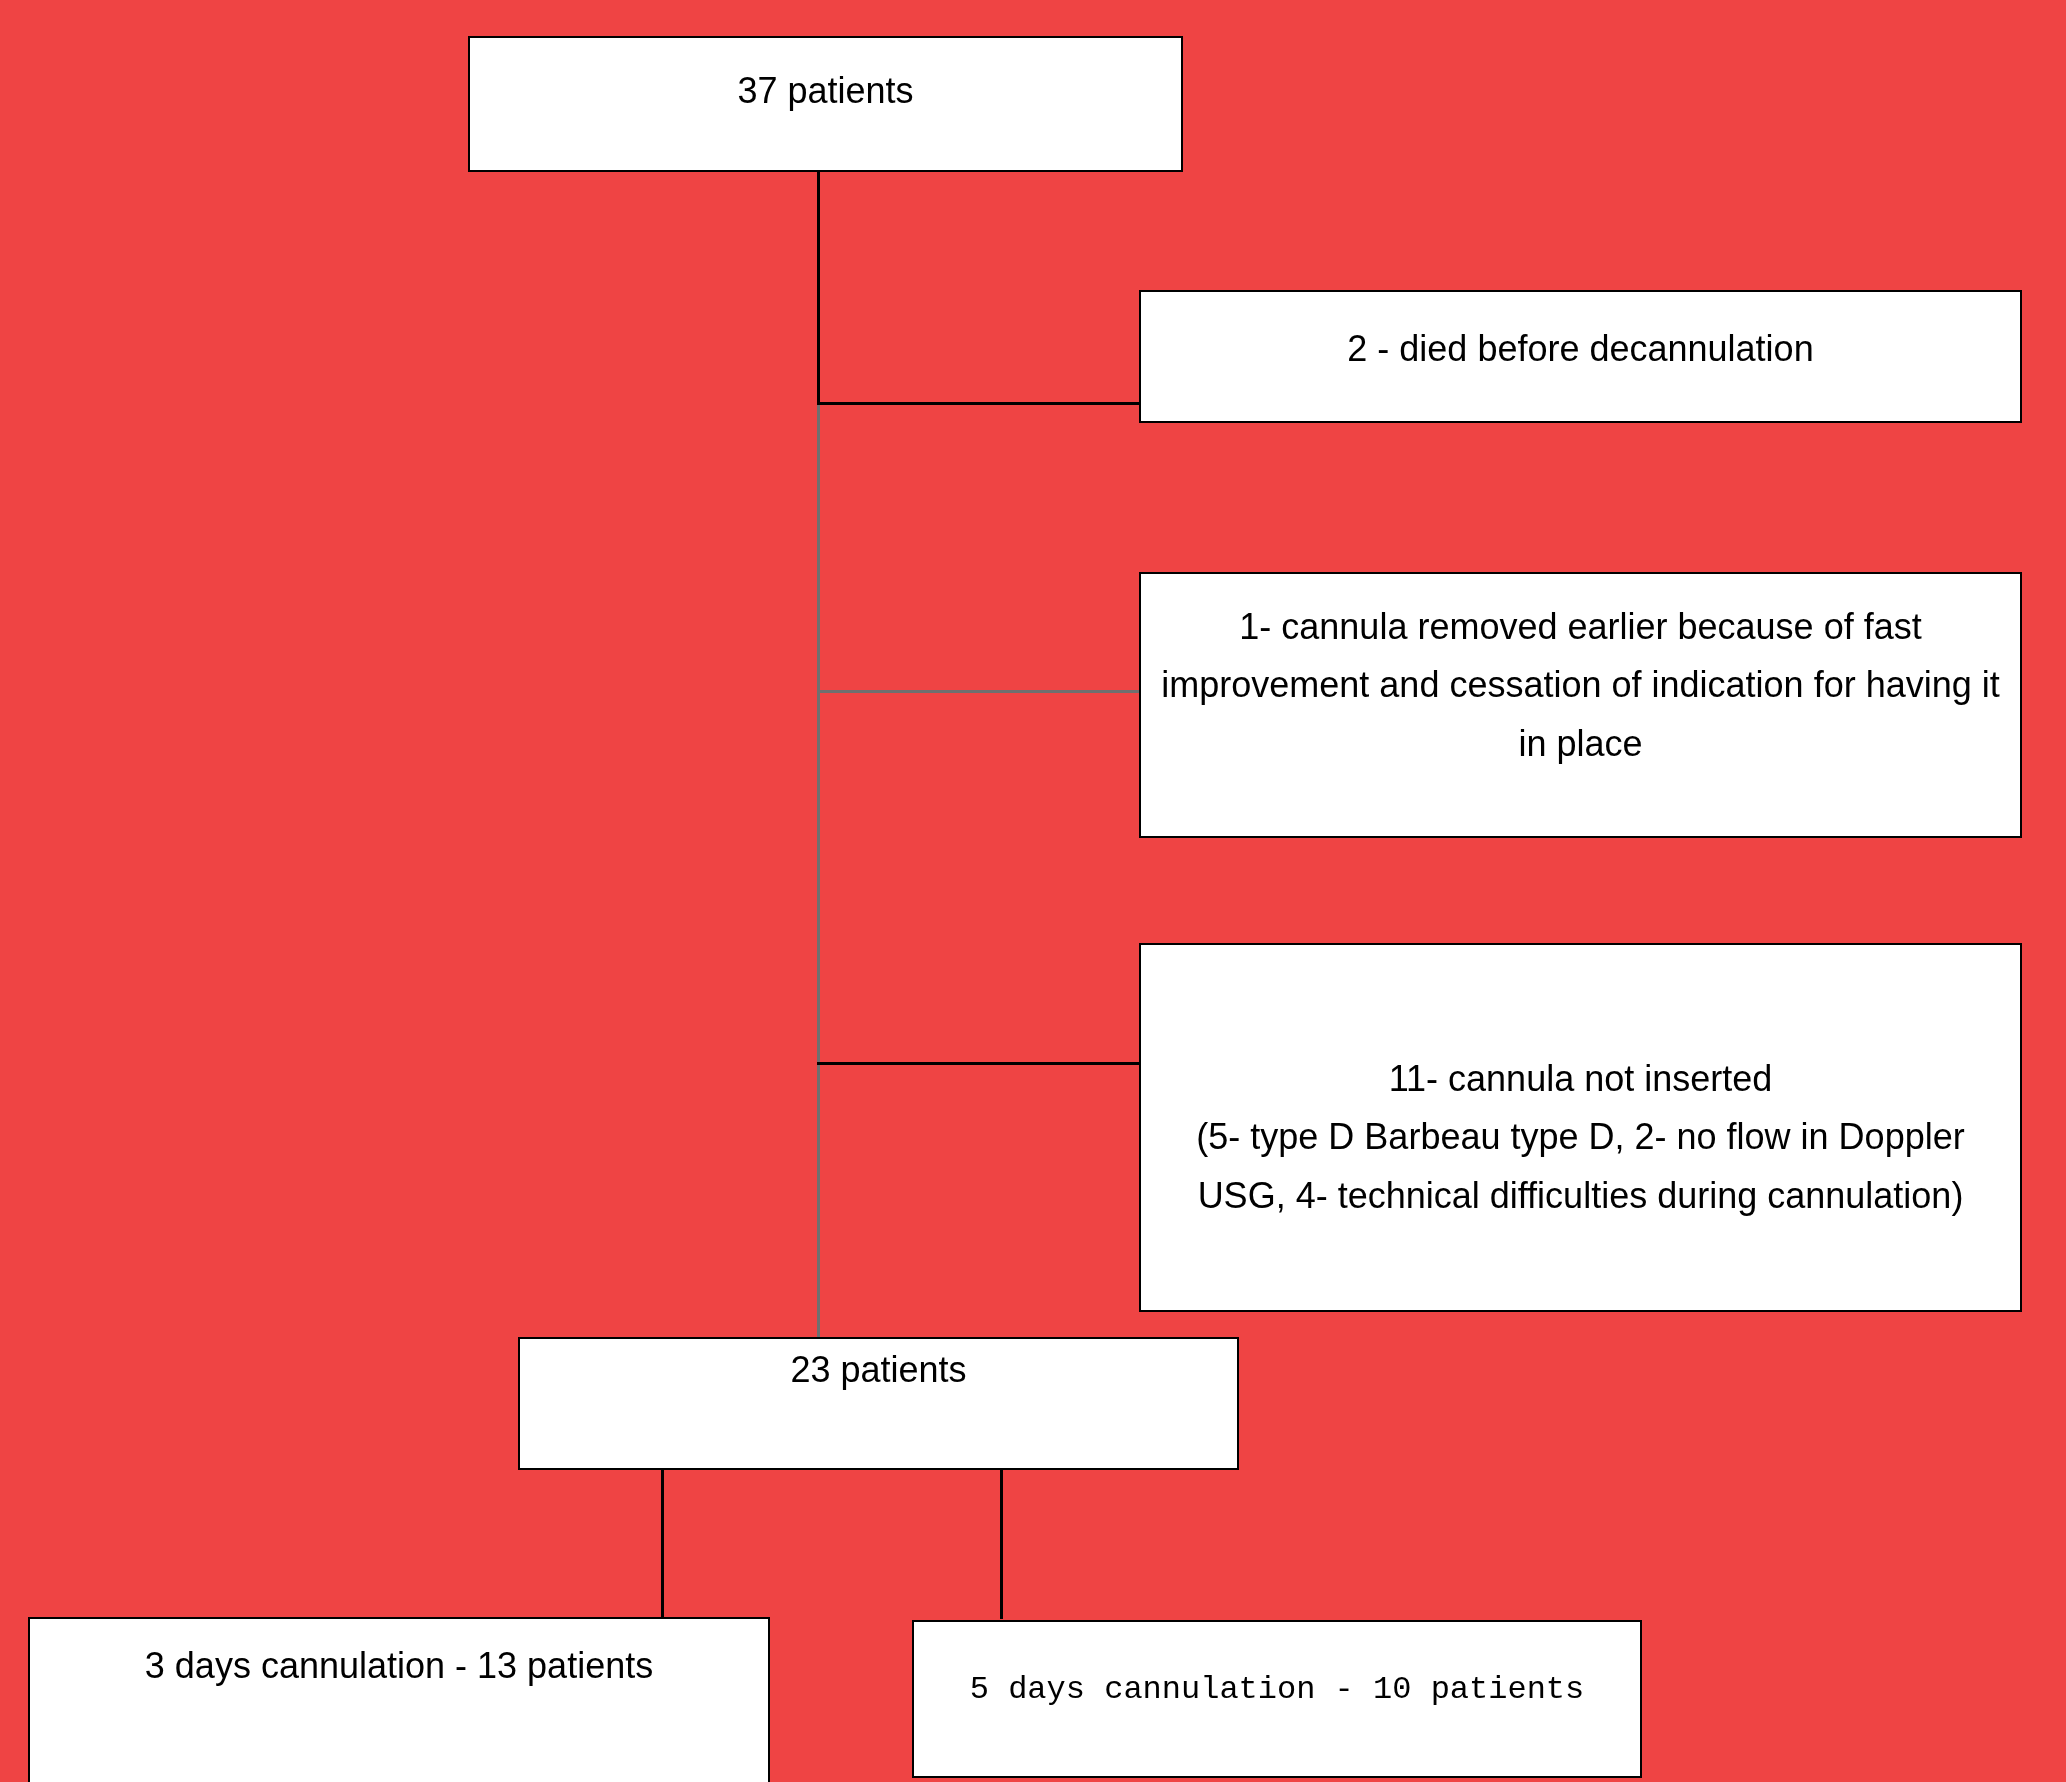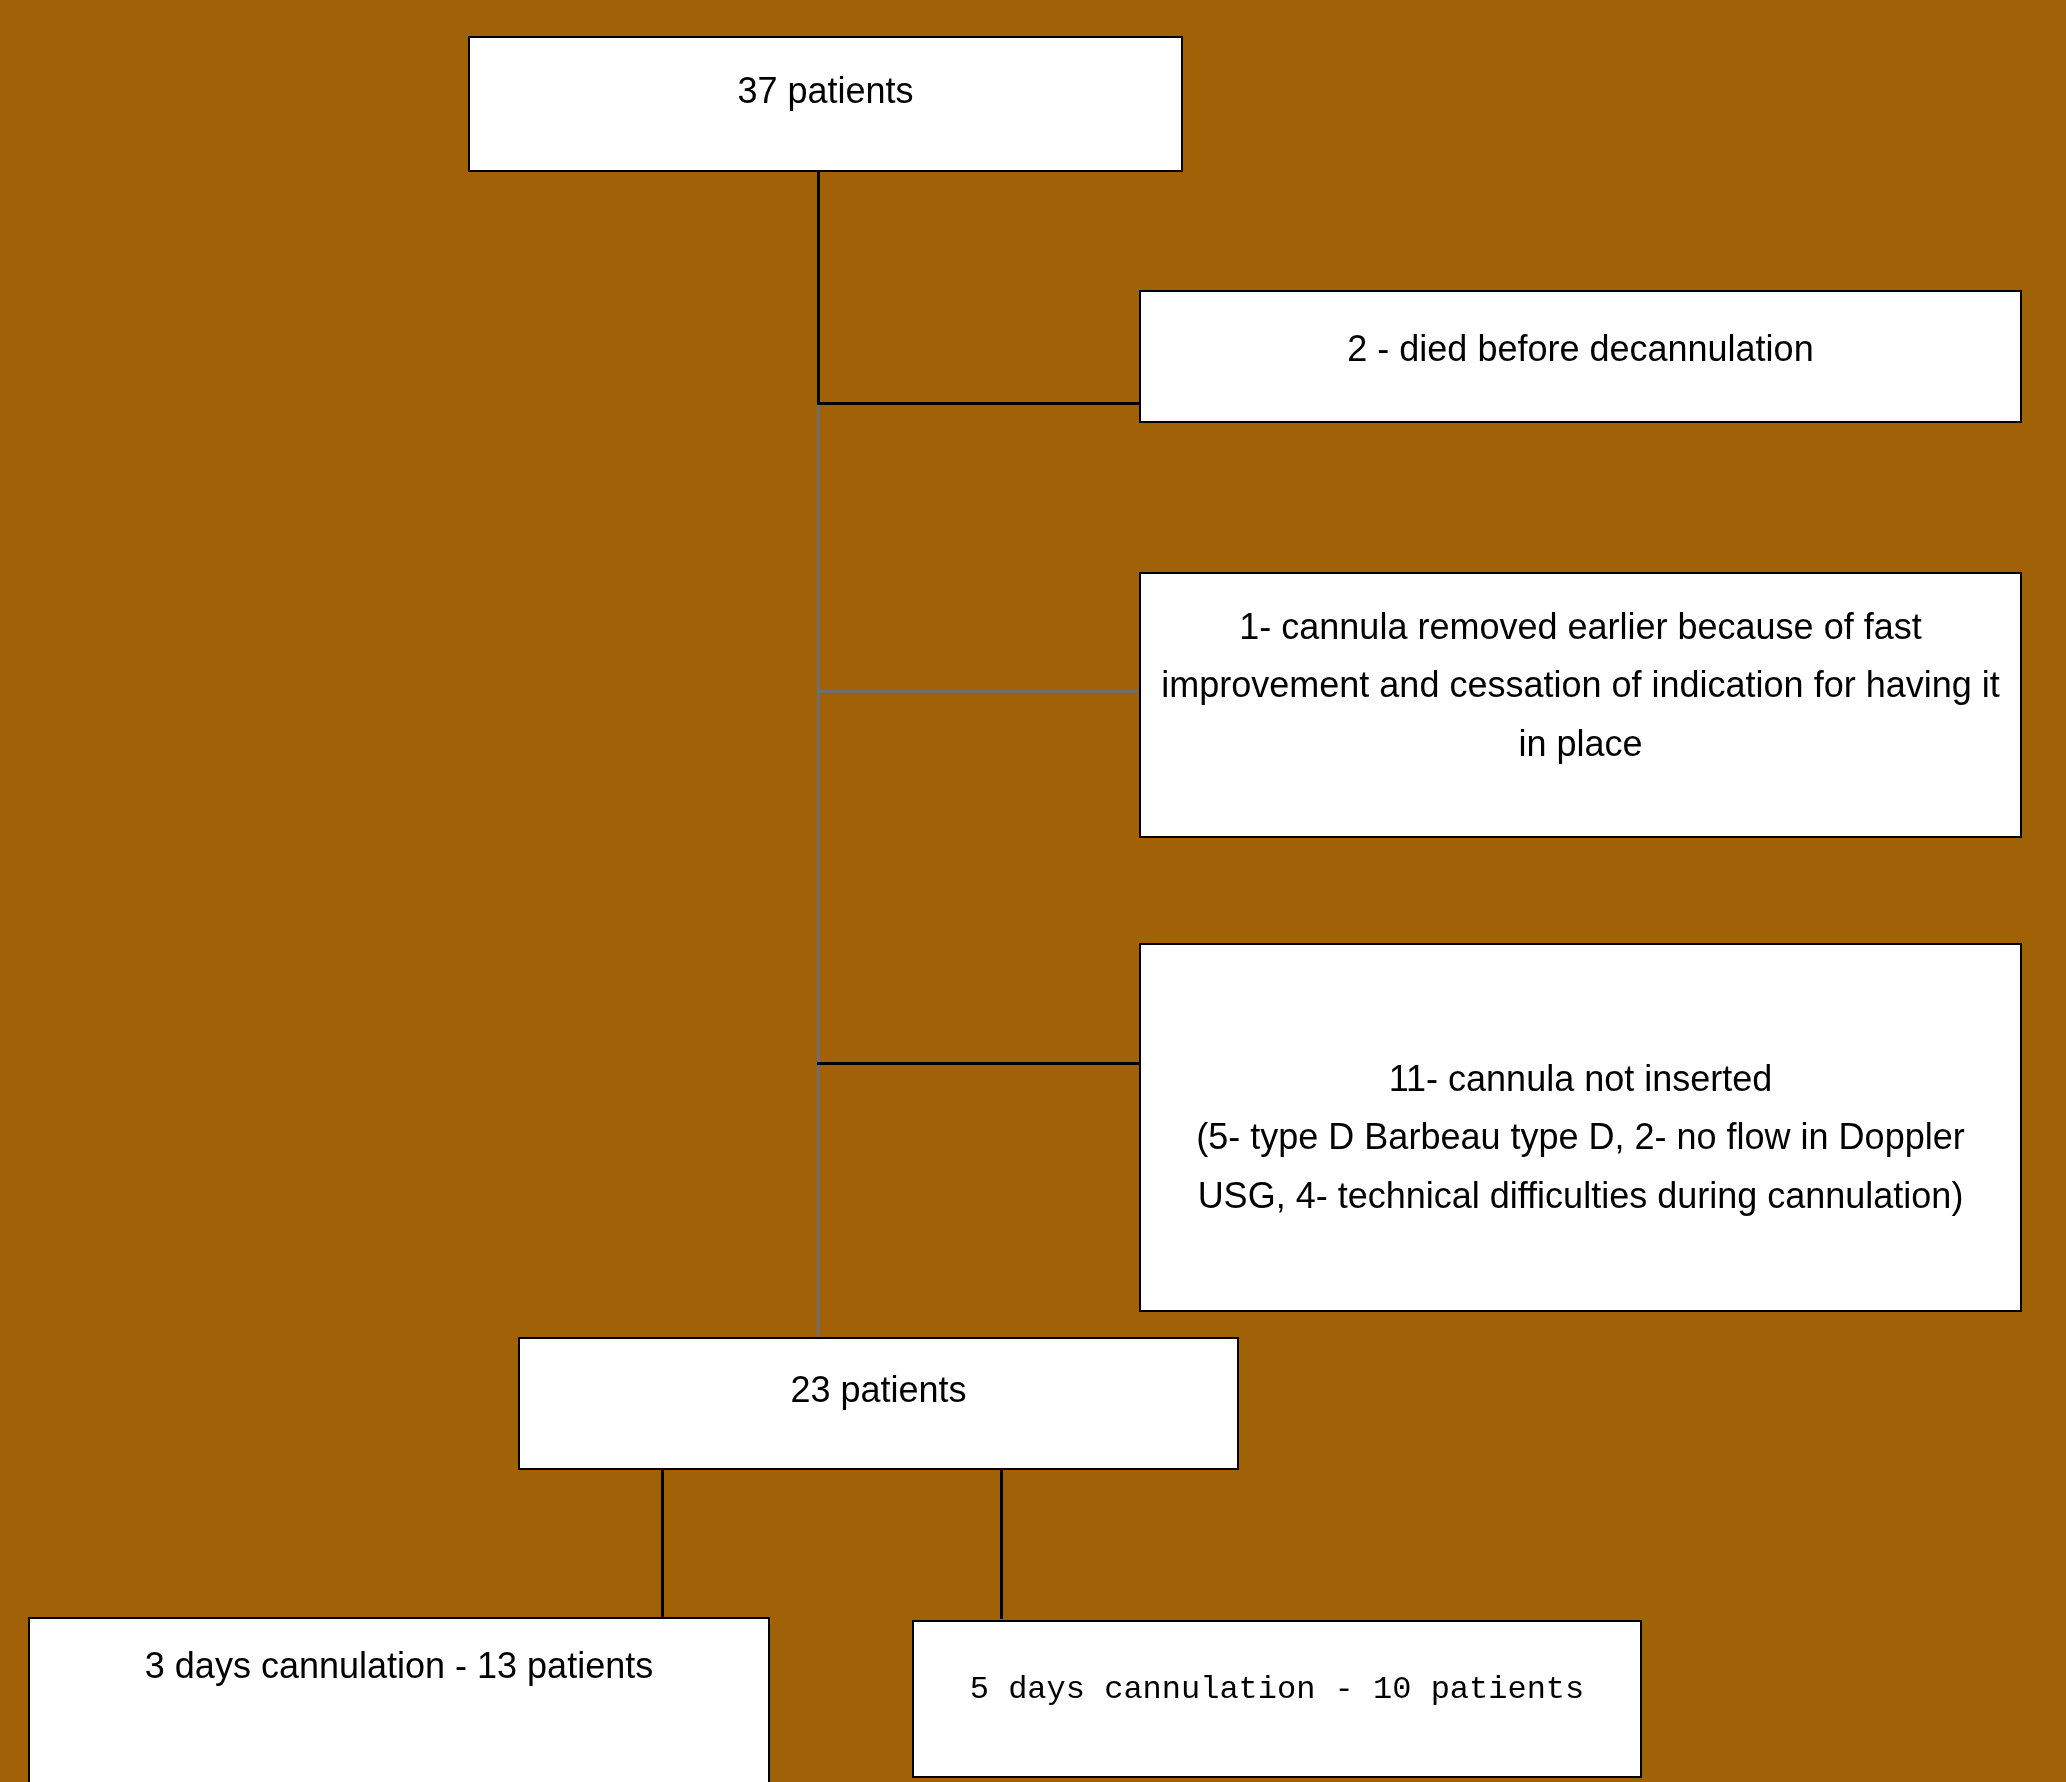--- a/index.html
+++ b/index.html
@@ -7,21 +7,21 @@
     padding: 0;
     background: #ffffff;
   }
   body {
     font-family: "Liberation Sans", sans-serif;
   }
   #flowchart-canvas {
     position: relative;
     width: 2066px;
     height: 1782px;
-    background: #a16207;
+    background: #ef4444;
     overflow: hidden;
   }
   .node-box {
     position: absolute;
     box-sizing: border-box;
     border: 2px solid #000000;
     background: #ffffff;
     display: flex;
     align-items: center;
     justify-content: center;
@@ -63,21 +63,21 @@
     align-items: flex-start;
     padding-top: 20px;
     flex-direction: column;
   }
   #box-cannula-not-inserted .node-text + .node-text {
   }
   #box-included-patients {
     left: 518px;  top: 1337px; width: 721px; height: 133px;
     font-size: 36px;
     align-items: flex-start;
-    padding-top: 22px;
+    padding-top: 2px;
   }
   #box-arm-3-days {
     left: 28px;   top: 1617px; width: 742px; height: 192px;
     font-size: 36px;
     align-items: flex-start;
     padding-top: 18px;
   }
   #box-arm-5-days {
     left: 912px; top: 1620px; width: 730px; height: 158px;
     font-size: 32px;

